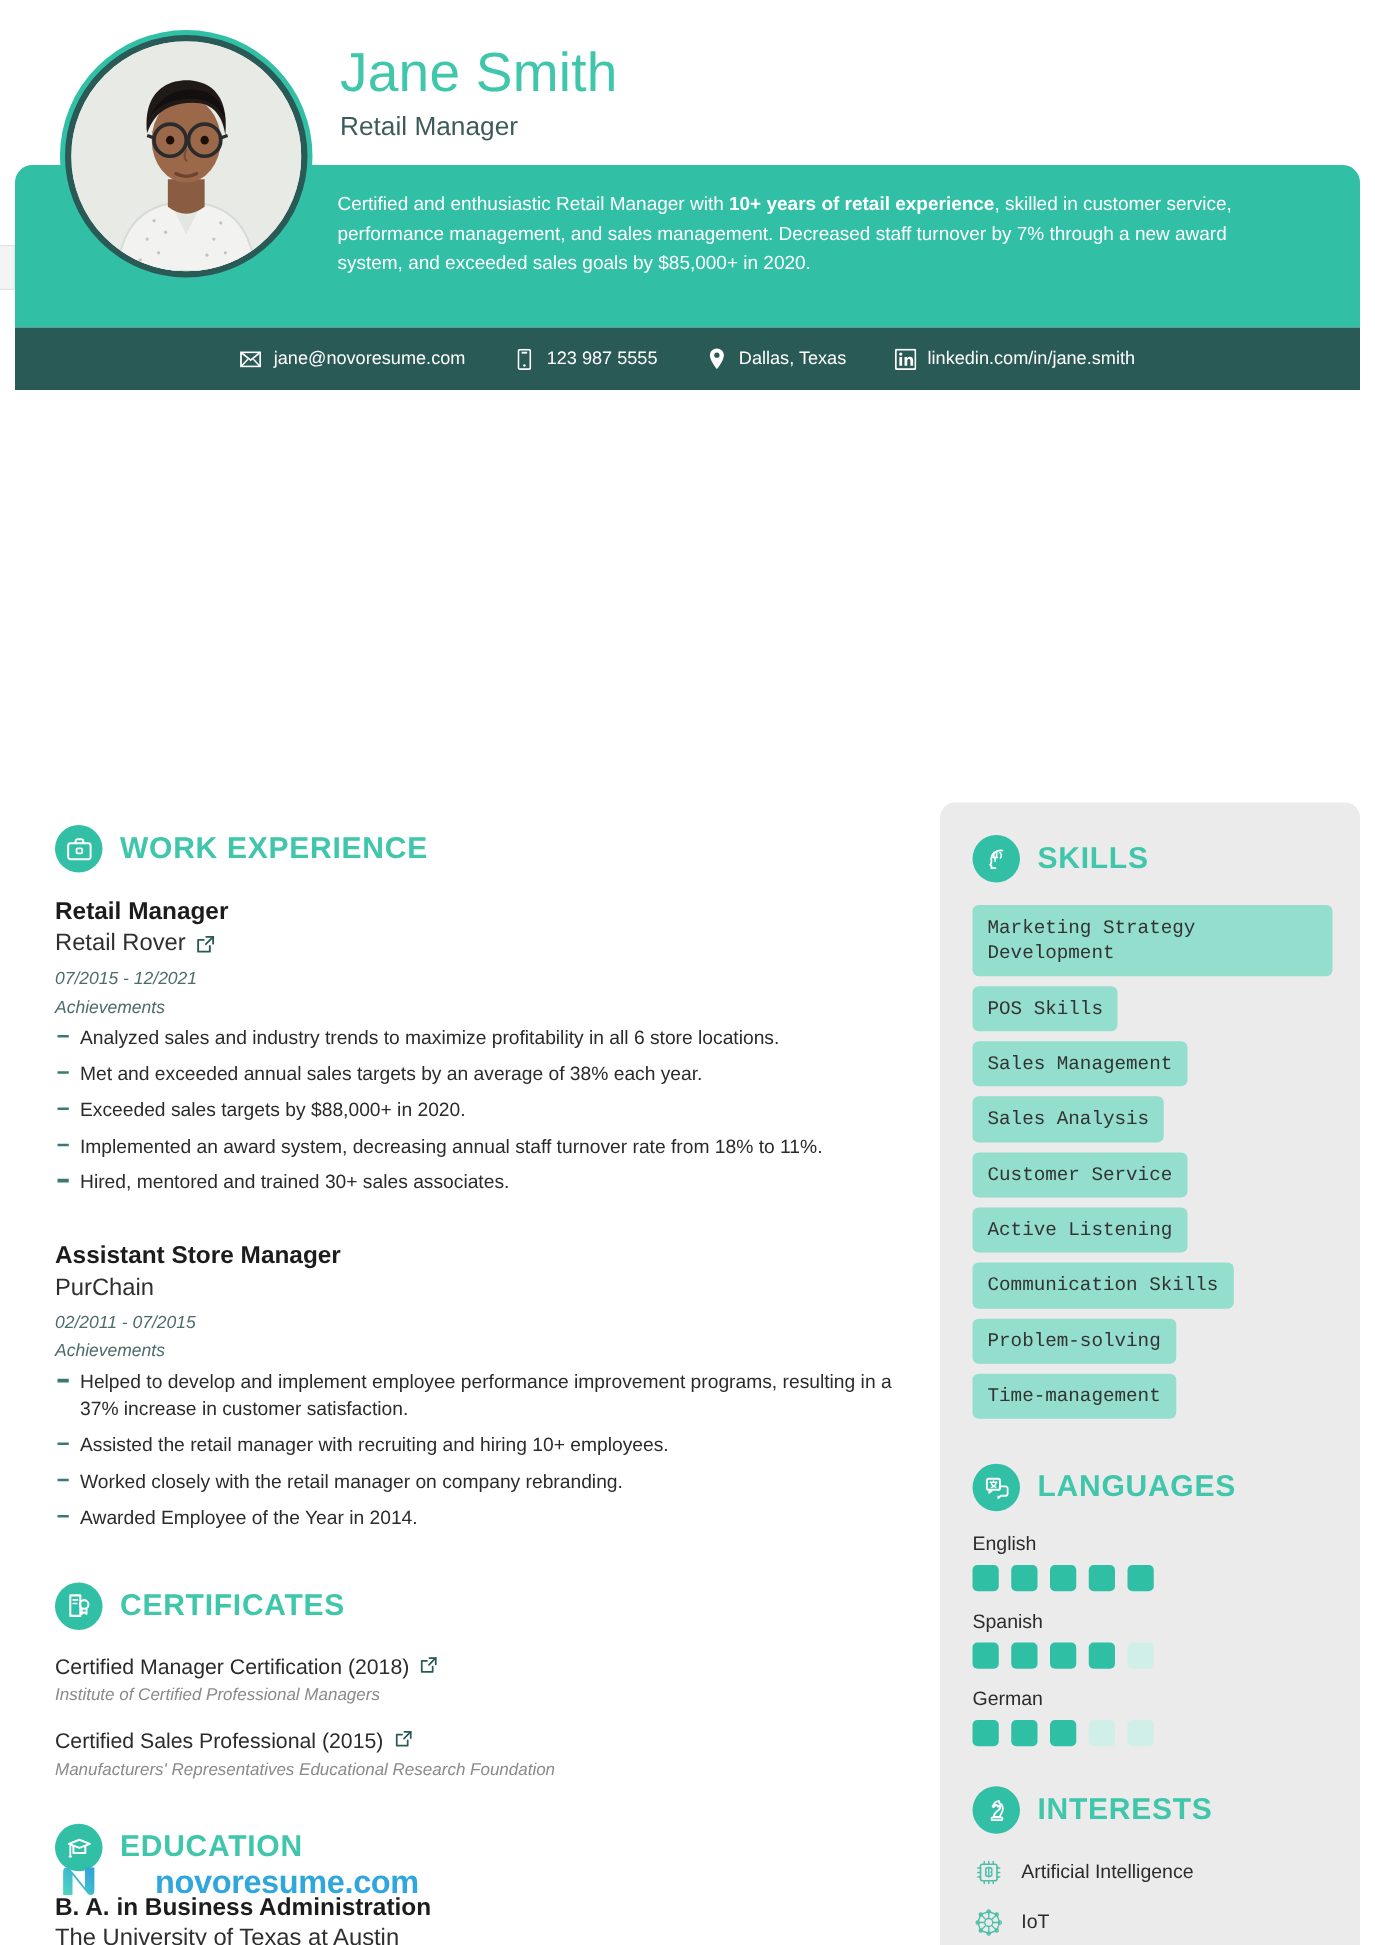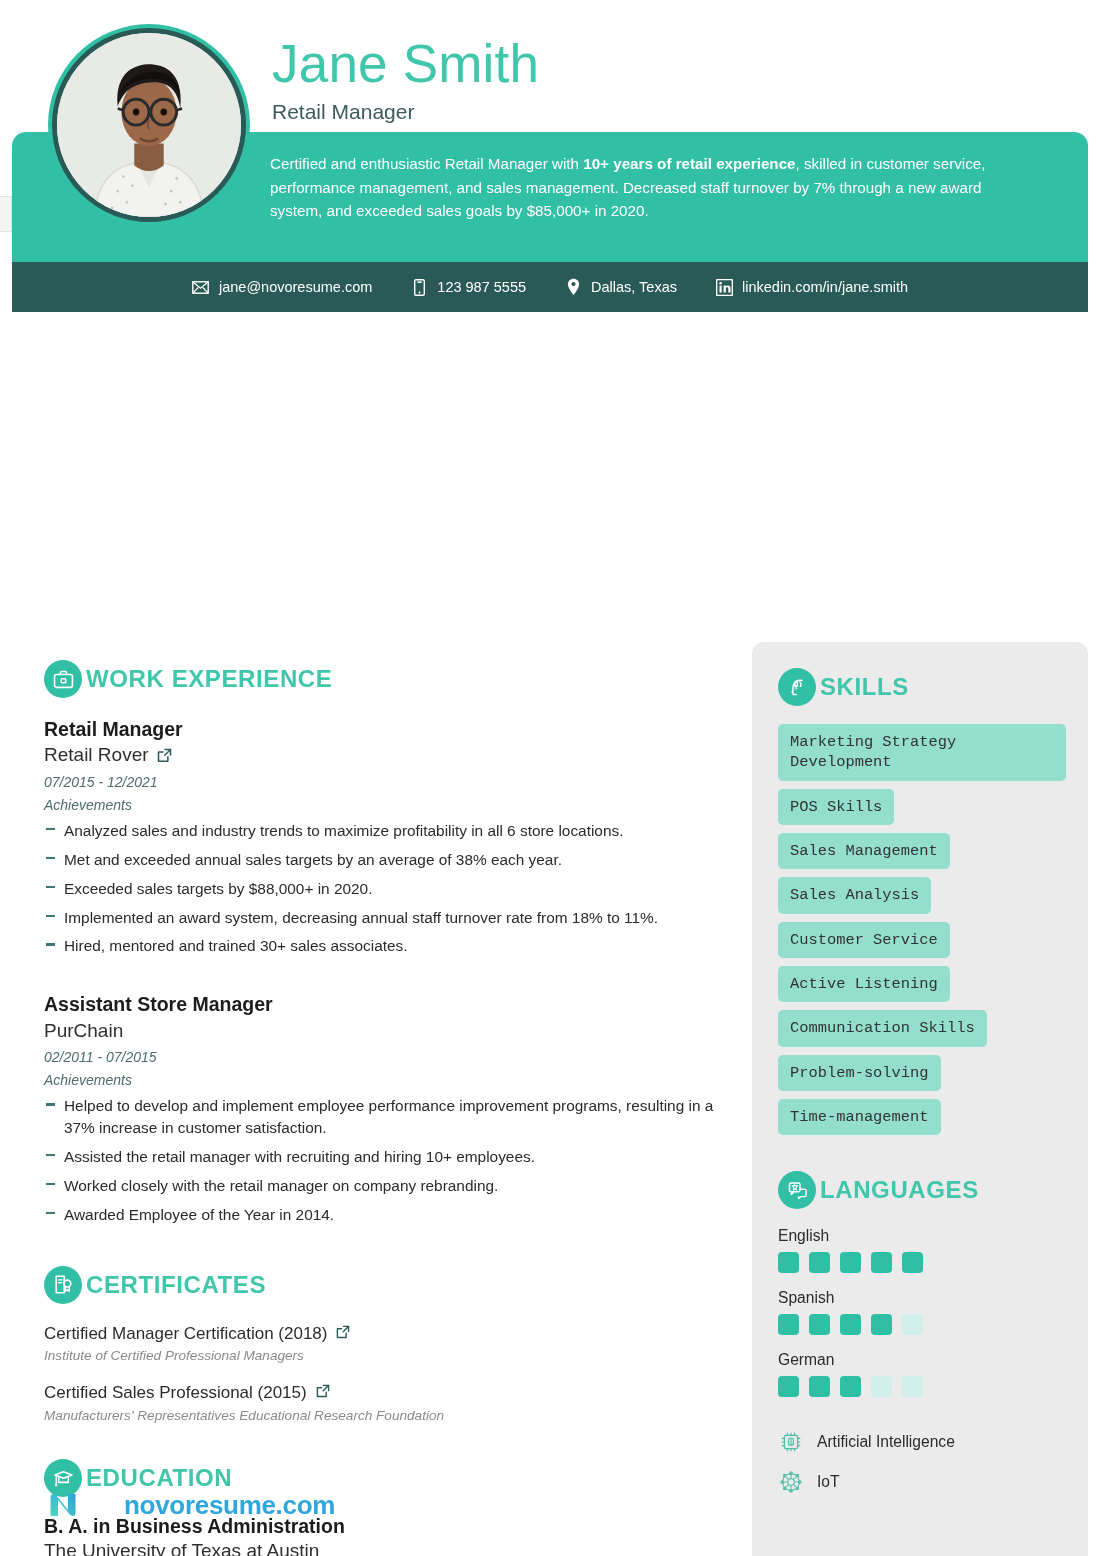--- a/index.html
+++ b/index.html
@@ -20,21 +20,21 @@
   .dark-band {
     position: absolute; left: 12px; right: 12px; top: 262px; height: 50px;
     background: #2A5A56;
   }
   .left-nub {
     position:absolute; left:0; top:196px; width:12px; height:36px;
     background:#f4f4f4; border:1px solid #e3e3e3; border-left:none;
   }
   .name-block { position: absolute; left: 272px; top: 36px; }
   .name {
-    font-size: 53px; color: #3FC6AB; font-weight: 400; letter-spacing: .2px;
+    font-size: 44px; color: #3FC6AB; font-weight: 400; letter-spacing: .2px;
     line-height: 1.05;
   }
   .job-title { font-size: 21px; color: #3d5b5b; margin-top: 8px; font-weight: 400; }
 
   .summary {
     position: absolute; left: 270px; top: 152px; width: 762px;
     color: #ffffff; font-size: 15.2px; line-height: 1.55;
   }
   .summary b { font-weight: bold; }
 
@@ -61,21 +61,21 @@
   
   .body { position: relative; }
   .main-col { position: absolute; left: 44px; top: 348px; width: 672px; }
   .side-panel {
     position: absolute; left: 752px; top: 330px; width: 336px; height: 1205px;
     background: #EBEBEB; border-radius: 12px;
   }
   .side-inner { position: relative; padding: 26px 22px 0 26px; }
 
   
-  .sec-head { display: flex; align-items: center; gap: 4px; margin-bottom: 18px; }
+  .sec-head { display: flex; align-items: center; gap: 14px; margin-bottom: 18px; }
   .sec-icon {
     width: 38px; height: 38px; border-radius: 50%; background: #31BFA5;
     display: flex; align-items: center; justify-content: center; flex: 0 0 38px;
   }
   .sec-icon svg { display: block; }
   .sec-title {
     color: #3FC6AB; font-size: 24px; font-weight: bold; letter-spacing: .6px;
   }
 
   
@@ -424,20 +424,29 @@
               <span class="dot on"></span>
               <span class="dot on"></span>
               <span class="dot on"></span>
               <span class="dot"></span>
               <span class="dot"></span>
             </div>
           </div>
         </div>
 
         <div style="margin-top:32px;">
+          <div class="sec-head">
+            <span class="sec-icon">
+              <svg width="21" height="21" viewBox="0 0 22 22">
+                  <path d="M8.4 16.2 C8.4 13 10.6 12.2 12.4 10.6 C14 9.2 14.2 7.6 13.4 6.4 L12 7.8 L10.6 6 L9 7.4 C8 8.6 7.4 7.4 7.4 7.4 L9.4 4.4 C10.6 2.8 13 3 13 3 V4.6 C15 5.2 16 7.4 16 9.6 C16 13 13.6 13.8 13.6 16.2 Z" fill="none" stroke="#fff" stroke-width="1.5" stroke-linejoin="round"></path>
+                  <rect x="6.6" y="16.6" width="9" height="2.4" rx="0.8" fill="none" stroke="#fff" stroke-width="1.5"></rect>
+                </svg>
+            </span>
+            <span class="sec-title">INTERESTS</span>
+          </div>
 
           <div class="interest">
             <span class="ic">
               <svg width="24" height="24" viewBox="0 0 24 24">
                   <rect x="5.4" y="5.4" width="13.2" height="13.2" rx="1.6" fill="none" stroke="#4DBFA9" stroke-width="1.3"></rect>
                   <path d="M12 8 v8 M12 8 q-2.6 0 -2.6 2.2 q0 0.9 0.7 1.5 q-0.7 0.6 -0.7 1.5 q0 2 2.6 2 M12 8 q2.6 0 2.6 2.2 q0 0.9 -0.7 1.5 q0.7 0.6 0.7 1.5 q0 2 -2.6 2" fill="none" stroke="#4DBFA9" stroke-width="1.1"></path>
                   <g stroke="#4DBFA9" stroke-width="1.2" stroke-linecap="round">
                     <path d="M8.4 5.4 V3.2 M12 5.4 V3.2 M15.6 5.4 V3.2 M8.4 18.6 V20.8 M12 18.6 V20.8 M15.6 18.6 V20.8 M5.4 8.4 H3.2 M5.4 12 H3.2 M5.4 15.6 H3.2 M18.6 8.4 H20.8 M18.6 12 H20.8 M18.6 15.6 H20.8"></path>
                   </g>
                 </svg>

